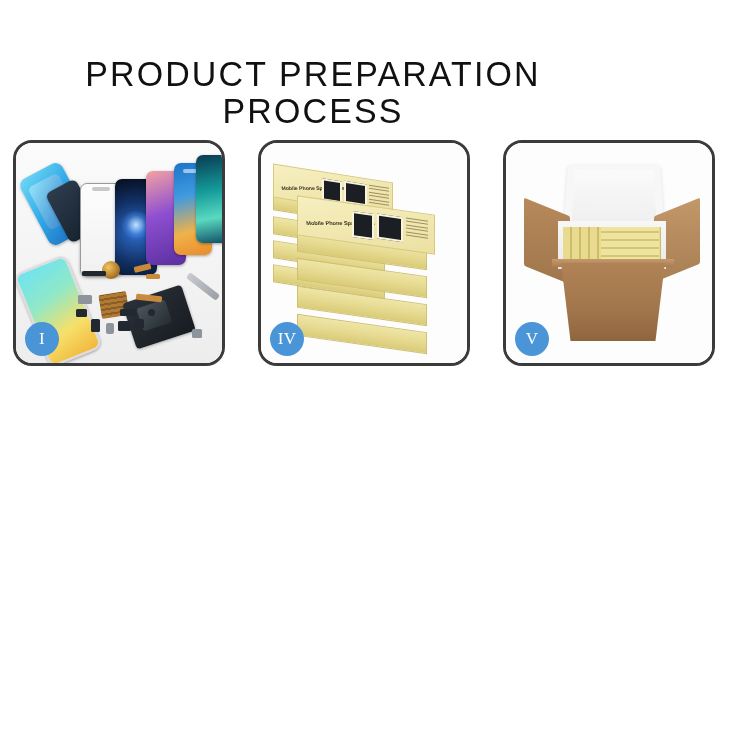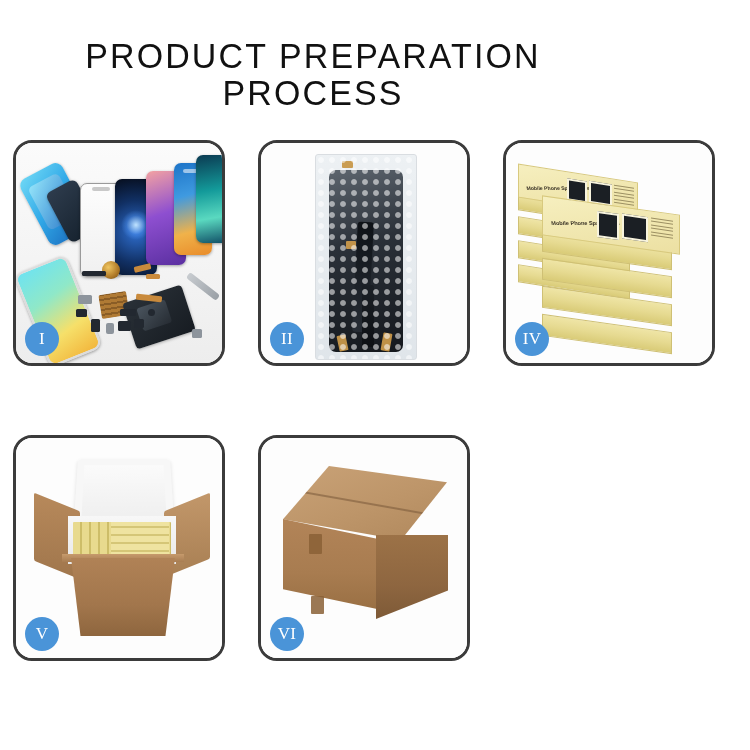--- a/index.html
+++ b/index.html
@@ -11,21 +11,21 @@
     width: 750px;
     height: 750px;
     font-family: "Liberation Sans", sans-serif;
     overflow: hidden;
     position: relative;
   }
 
   
   .header {
     width: 626px;
-    padding-top: 38px;
+    padding-top: 56px;
     text-align: center;
   }
   .title {
     font-family: "Liberation Sans", sans-serif;
     font-size: 35px;
     font-weight: 500;
     letter-spacing: 2.2px;
     color: #111111;
     line-height: 1.05;
     transform: scaleX(0.97);
@@ -343,35 +343,20 @@
       <div class="part dark" style="left:102px; top:178px; width:13px; height:10px;"></div>
       <div class="part dark" style="left:104px; top:166px; width:16px; height:7px;"></div>
       <div class="part copper" style="left:120px; top:152px; width:26px; height:6px; transform:rotate(6deg);"></div>
       <div class="part dark" style="left:118px; top:176px; width:10px; height:9px;"></div>
       <div class="part grey" style="left:176px; top:186px; width:10px; height:9px;"></div>
       <div class="part round dark" style="left:132px; top:166px; width:7px; height:7px;"></div>
     </div>
     <div class="badge">I</div>
   </div>
 
-  <div class="panel">
-    <div class="stage">
-      <div class="p2-bg"></div>
-      <div class="bubble-bag">
-        <div class="screen-in-bag"></div>
-        <div class="flex-tail"></div>
-        <div class="tape" style="left:26px; top:6px; width:11px; height:7px;"></div>
-        <div class="tape" style="left:30px; top:86px; width:10px; height:8px;"></div>
-        <div class="tape" style="left:22px; top:180px; width:9px; height:16px; transform:rotate(-12deg);"></div>
-        <div class="tape" style="left:66px; top:178px; width:9px; height:18px; transform:rotate(10deg);"></div>
-        <div class="bubbles-dark"></div>
-      </div>
-    </div>
-    <div class="badge">II</div>
-  </div>
 
 
   <div class="panel">
     <div class="stage">
       <div class="p4-bg"></div>
 
       <div class="st-box" style="left:12px; top:58px;  width:110px; height:16px; transform:skewY(9deg);"></div>
       <div class="st-box" style="left:12px; top:82px;  width:110px; height:16px; transform:skewY(9deg);"></div>
       <div class="st-box" style="left:12px; top:106px; width:110px; height:16px; transform:skewY(9deg);"></div>
       <div class="st-box" style="left:12px; top:130px; width:110px; height:16px; transform:skewY(9deg);"></div>
@@ -420,26 +405,14 @@
       <div class="p5-flap-r"></div>
       <div class="p5-inner"></div>
       <div class="p5-goods"></div>
       <div class="p5-goods2"></div>
       <div class="p5-rim"></div>
       <div class="p5-frontwall"></div>
     </div>
     <div class="badge">V</div>
   </div>
 
-  <div class="panel">
-    <div class="stage">
-      <div class="p6-bg"></div>
-      <div class="p6-top"></div>
-      <div class="p6-seam"></div>
-      <div class="p6-left"></div>
-      <div class="p6-right"></div>
-      <div class="p6-tape" style="left:48px; top:96px; width:13px; height:20px;"></div>
-      <div class="p6-tape" style="left:50px; top:158px; width:13px; height:18px;"></div>
-    </div>
-    <div class="badge">VI</div>
-  </div>
 
 </div>
 
 </body></html>

